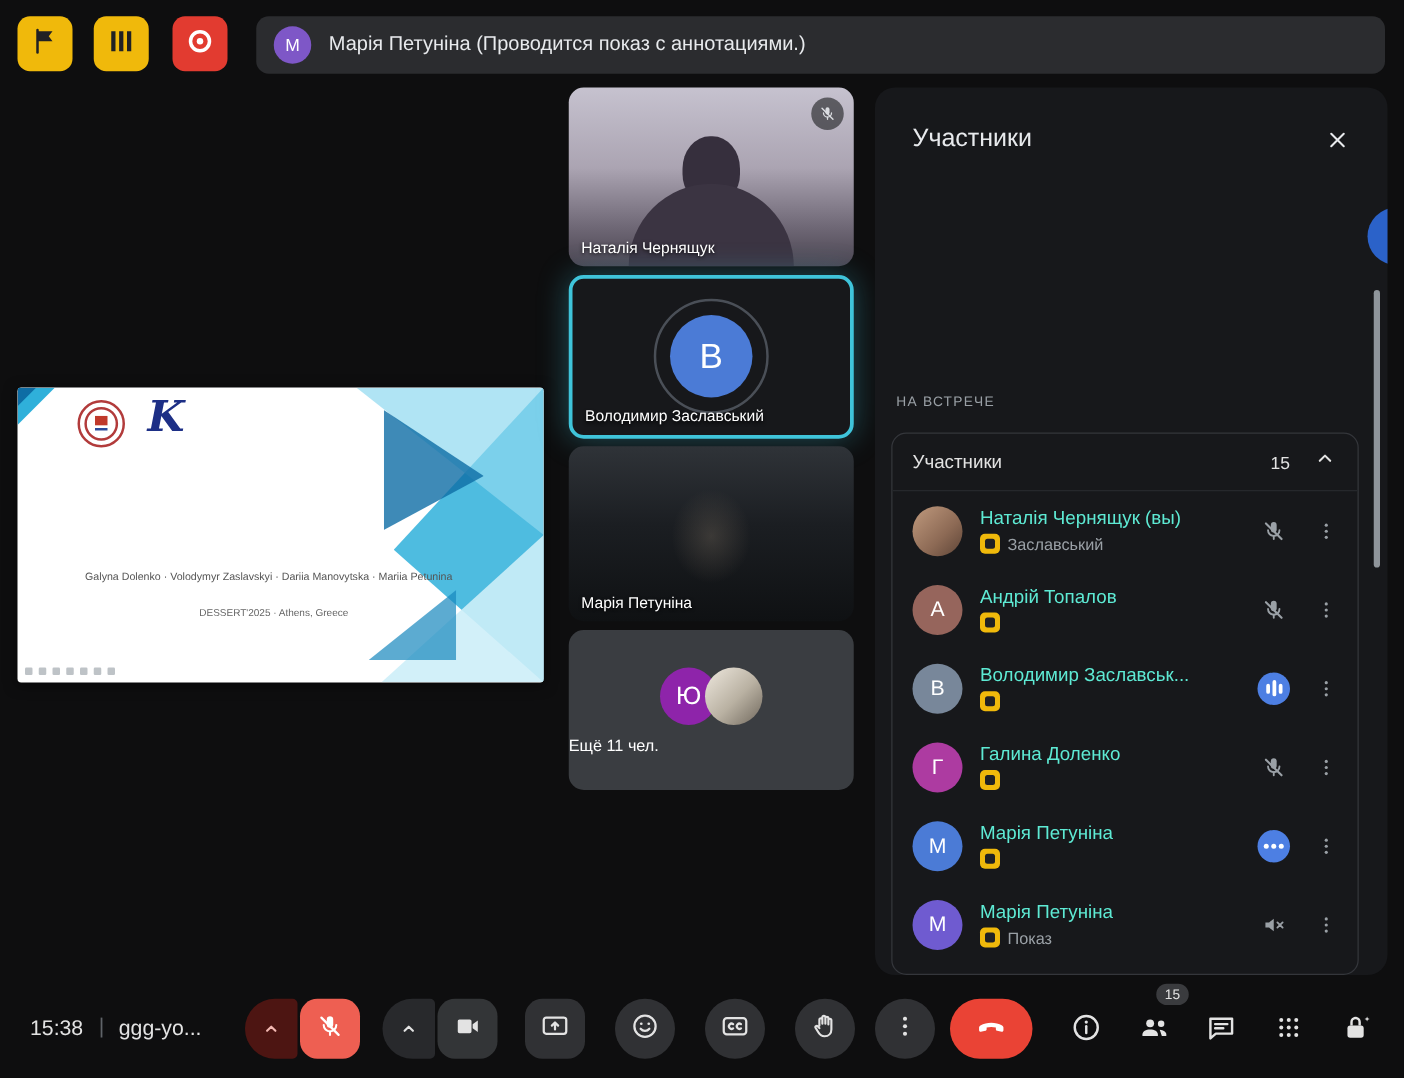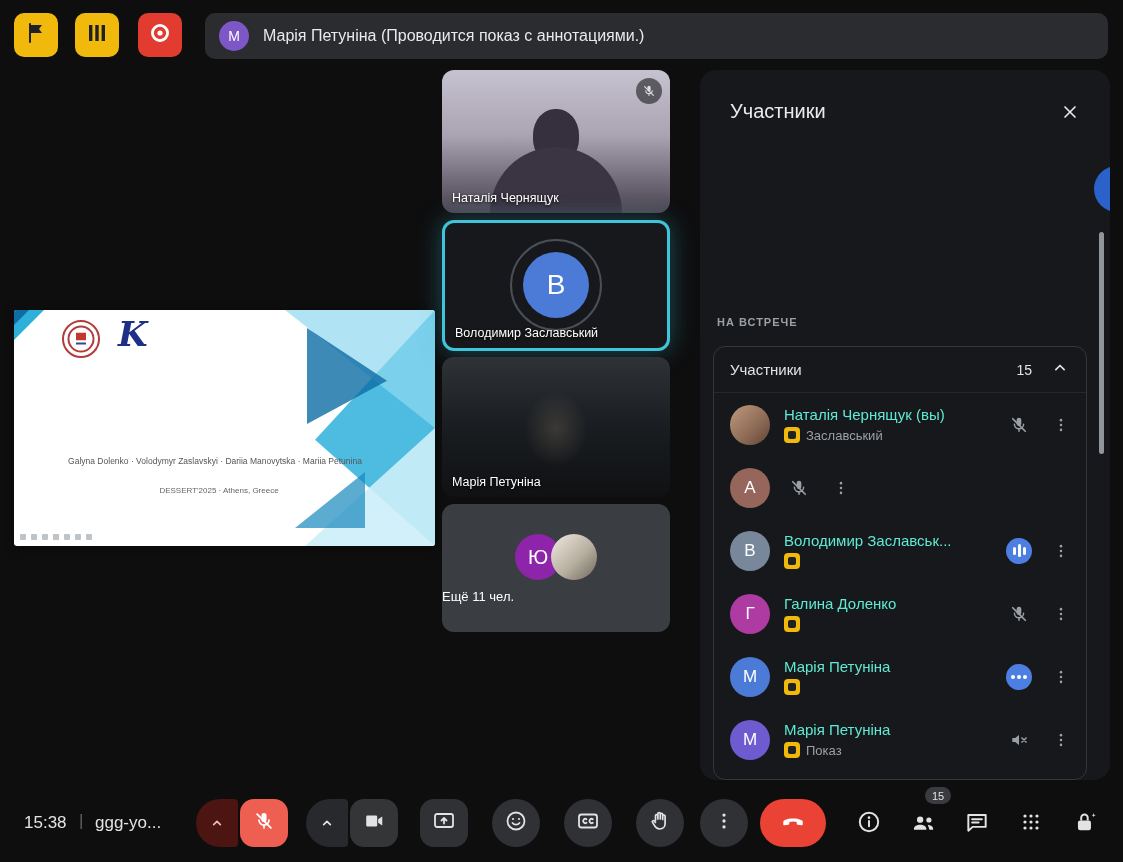--- a/index.html
+++ b/index.html
@@ -24,21 +24,21 @@
   .slide-authors{position:absolute;left:36px;top:145px;width:330px;text-align:center;font-size:8.5px;color:#555;line-height:1.45}
   .slide-venue{position:absolute;left:40px;top:176px;width:330px;text-align:center;font-size:8px;color:#666}
   .emblem{position:absolute;left:48px;top:10px;width:38px;height:38px;border-radius:50%;background:#fff;
     border:2px solid #b23b3b;display:flex;align-items:center;justify-content:center}
   .klogo{position:absolute;left:104px;top:4px;font-family:"DejaVu Serif",serif;font-style:italic;font-weight:700;
     font-size:34px;color:#1d2f86}
   .slide-controls{position:absolute;left:6px;bottom:6px;display:flex;gap:5px;opacity:.75}
   .slide-controls span{width:6px;height:6px;background:#a9afb5;border-radius:1px}
 
   
-  .tile{position:absolute;left:442px;width:228px;border-radius:12px;overflow:hidden;cursor:pointer}
+  .tile{position:absolute;left:455px;width:228px;border-radius:12px;overflow:hidden;cursor:pointer}
   .tname{position:absolute;left:10px;bottom:8px;font-size:12.5px;color:#fff;text-shadow:0 1px 3px rgba(0,0,0,.9);z-index:3}
   .tile1{top:70px;height:143px;background:linear-gradient(180deg,#c6c2cf 0%,#aba4b2 45%,#6f6876 78%,#4a4450 100%)}
   .t-person{position:absolute;left:50%;transform:translateX(-50%);bottom:0;width:132px;height:66px;
     background:#3b3442;border-radius:66px 66px 0 0}
   .t-head{position:absolute;left:50%;transform:translateX(-50%);bottom:50px;width:46px;height:54px;
     background:#362f3d;border-radius:48% 48% 44% 44%}
   .mic-chip{position:absolute;top:8px;right:8px;width:26px;height:26px;border-radius:50%;
     background:rgba(25,26,28,.6);display:flex;align-items:center;justify-content:center;color:#dadce0;z-index:3}
   .tile2{top:220px;height:131px;background:#17181b;border:3px solid #3fc4da;
     box-shadow:0 0 24px rgba(63,196,218,.35)}
@@ -61,21 +61,21 @@
   .panel-close{position:absolute;right:22px;top:26px;width:36px;height:36px;border-radius:50%;display:flex;
     align-items:center;justify-content:center;color:#e8eaed;cursor:pointer}
   .muteall{position:absolute;left:6px;top:96px;width:380px;height:46px;border-radius:23px;display:flex;
     align-items:center;gap:14px;padding:0 20px;color:#fff;font-size:15px;font-weight:500;cursor:pointer}
   .muteall-extra{position:absolute;left:394px;top:96px;width:46px;height:46px;border-radius:50%;cursor:pointer}
   .searchbox{position:absolute;left:13px;top:164px;width:374px;height:48px;border:1px solid #5f6368;border-radius:8px;
     display:flex;align-items:center;gap:16px;padding:0 16px;color:#9aa0a6}
   .searchbox input{flex:1;background:transparent;border:none;outline:none;color:#e3e3e3;font-size:15px;
     font-family:"Liberation Sans",sans-serif}
   .searchbox input::placeholder{color:#9aa0a6}
-  .section-label{position:absolute;left:17px;top:246px;font-size:11px;letter-spacing:1px;color:#9aa0a6;font-weight:700}
+  .section-label{position:absolute;left:17px;top:246px;font-size:11px;letter-spacing:1px;color:#9aa0a6;font-weight:400}
   .pcard{position:absolute;left:13px;top:276px;width:374px;height:434px;border:1px solid #34363b;border-radius:12px;overflow:hidden}
   .pcard-head{height:46px;display:flex;align-items:center;padding:0 16px;gap:18px;border-bottom:1px solid #26282c;cursor:pointer}
   .pcard-head .glabel{flex:1;font-size:15px;color:#e3e3e3}
   .pcard-head .gcount{font-size:14px;color:#e3e3e3}
   .prow{height:63px;display:flex;align-items:center;padding:0 12px 0 16px;gap:14px}
   .p-av{width:40px;height:40px;font-size:17px;position:relative;flex:0 0 auto}
   .av-photo{background:linear-gradient(135deg,#c09a7e 0%,#8d6a55 60%,#5d4437 100%)}
   .pinfo{flex:1;min-width:0}
   .pname{font-size:15px;color:#5eead4;white-space:nowrap;overflow:hidden}
   .pline2{display:flex;align-items:center;gap:6px;margin-top:4px}
@@ -255,20 +255,28 @@
           <svg width="18" height="18" viewBox="0 0 24 24" fill="currentColor">
               <circle cx="12" cy="5.5" r="1.7"></circle>
               <circle cx="12" cy="12" r="1.7"></circle>
               <circle cx="12" cy="18.5" r="1.7"></circle>
             </svg>
         </div>
       </div>
 
       <div class="prow">
         <div class="av p-av" style="background-color: rgb(150, 101, 92);">А</div>
+        <div class="pinfo">
+          <div class="pname">Андрій Топалов</div>
+          <div class="pline2">
+            <span class="pbadge" style="background-color: rgb(240, 185, 11);">
+                <i></i>
+              </span>
+          </div>
+        </div>
         <div class="pstatus">
           <svg width="20" height="20" viewBox="0 0 24 24" fill="none" stroke="currentColor" stroke-width="1.8" stroke-linecap="round">
               <rect x="9.2" y="3.2" width="5.6" height="10" rx="2.8" fill="currentColor" stroke="none"></rect>
               <path d="M6.5 11a5.5 5.5 0 0 0 11 0"></path>
               <path d="M12 16.5v3"></path>
               <path d="M4.5 4.5l15 15" stroke-width="2"></path>
             </svg>
         </div>
         <div class="pmenu">
           <svg width="18" height="18" viewBox="0 0 24 24" fill="currentColor">

